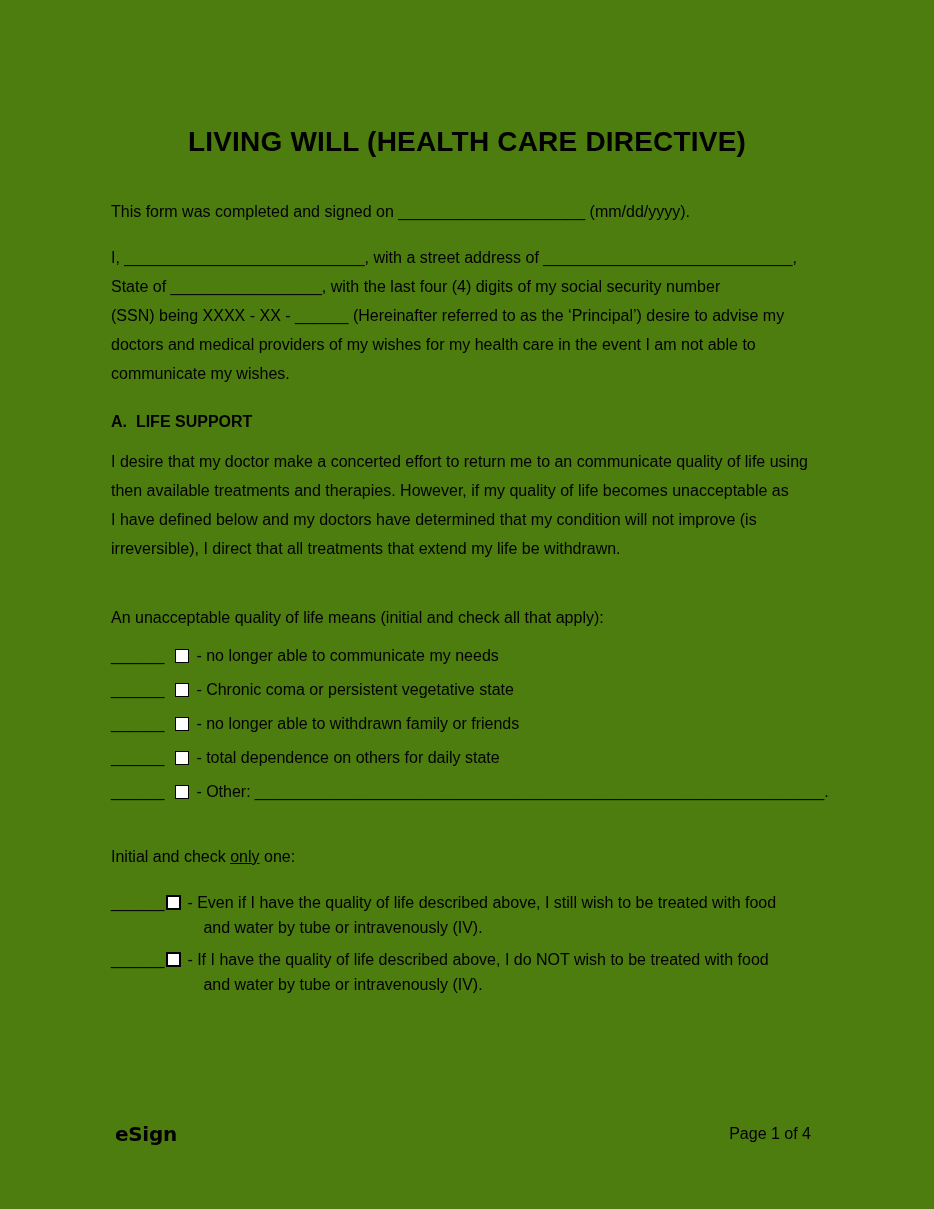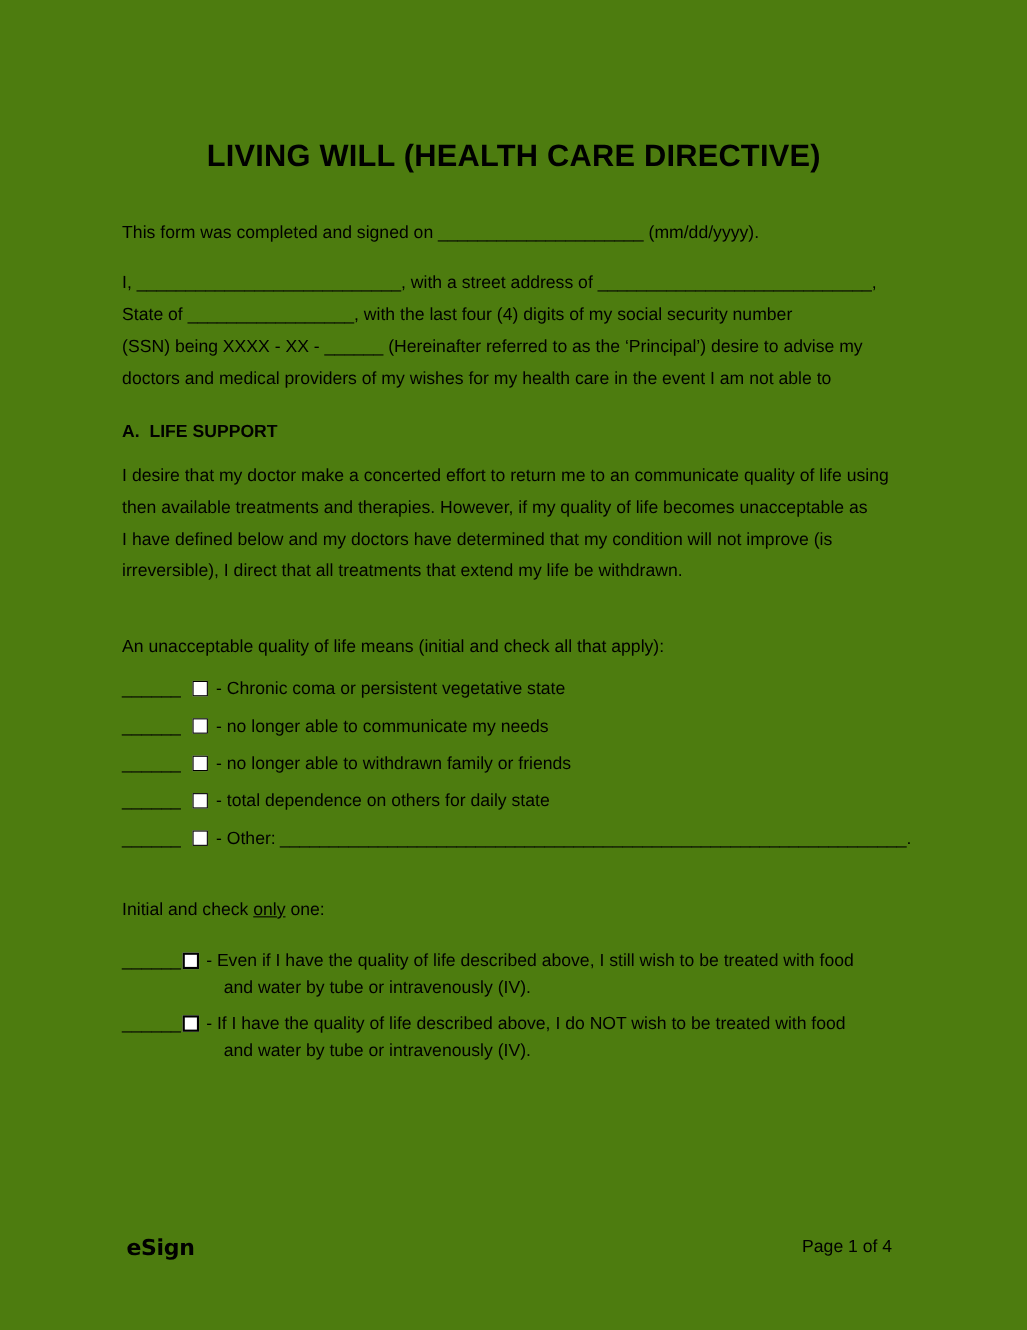--- a/index.html
+++ b/index.html
@@ -96,36 +96,37 @@
 
   <h1 class="title">LIVING WILL (HEALTH CARE DIRECTIVE)</h1>
 
   <p class="line signed"><span>This form was completed and signed on </span><span class="blank">_____________________</span><span> (mm/dd/yyyy).</span></p>
 
   <div class="para">
     <div class="pline">I, ___________________________, with a street address of ____________________________,</div>
     <div class="pline">State of _________________, with the last four (4) digits of my social security number</div>
     <div class="pline">(SSN) being XXXX - XX - ______ (Hereinafter referred to as the ‘Principal’) desire to advise my</div>
     <div class="pline">doctors and medical providers of my wishes for my health care in the event I am not able to</div>
+    <div class="pline">communicate my wishes.</div>
   </div>
 
   <h2 class="heading">A.  LIFE SUPPORT</h2>
 
   <div class="para para-2">
     <div class="pline">I desire that my doctor make a concerted effort to return me to an communicate quality of life using</div>
     <div class="pline">then available treatments and therapies. However, if my quality of life becomes unacceptable as</div>
     <div class="pline">I have defined below and my doctors have determined that my condition will not improve (is</div>
     <div class="pline">irreversible), I direct that all treatments that extend my life be withdrawn.</div>
   </div>
 
   <p class="line prompt">An unacceptable quality of life means (initial and check all that apply):</p>
 
   <div class="quality-list">
+    <div class="q-row"><span class="blank">______</span><span class="cb thin"></span><span>- no longer able to communicate my needs</span></div>
     <div class="q-row"><span class="blank">______</span><span class="cb thin"></span><span>- Chronic coma or persistent vegetative state</span></div>
-    <div class="q-row"><span class="blank">______</span><span class="cb thin"></span><span>- no longer able to communicate my needs</span></div>
     <div class="q-row"><span class="blank">______</span><span class="cb thin"></span><span>- no longer able to withdrawn family or friends</span></div>
     <div class="q-row"><span class="blank">______</span><span class="cb thin"></span><span>- total dependence on others for daily state</span></div>
     <div class="q-row"><span class="blank">______</span><span class="cb thin"></span><span>- Other:</span><span class="blank writein">________________________________________________________________</span><span>.</span></div>
   </div>
 
   <p class="line initial-one"><span>Initial and check </span><span class="u">only</span><span> one:</span></p>
 
   <div class="opt opt-1">
     <span class="blank">______</span>
     <span class="cb thick"></span>

